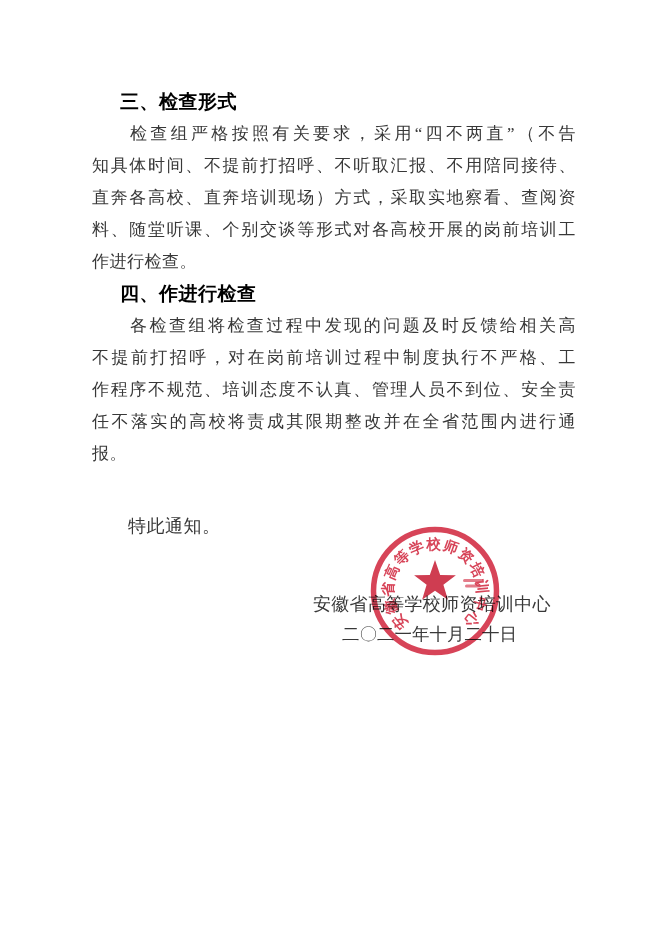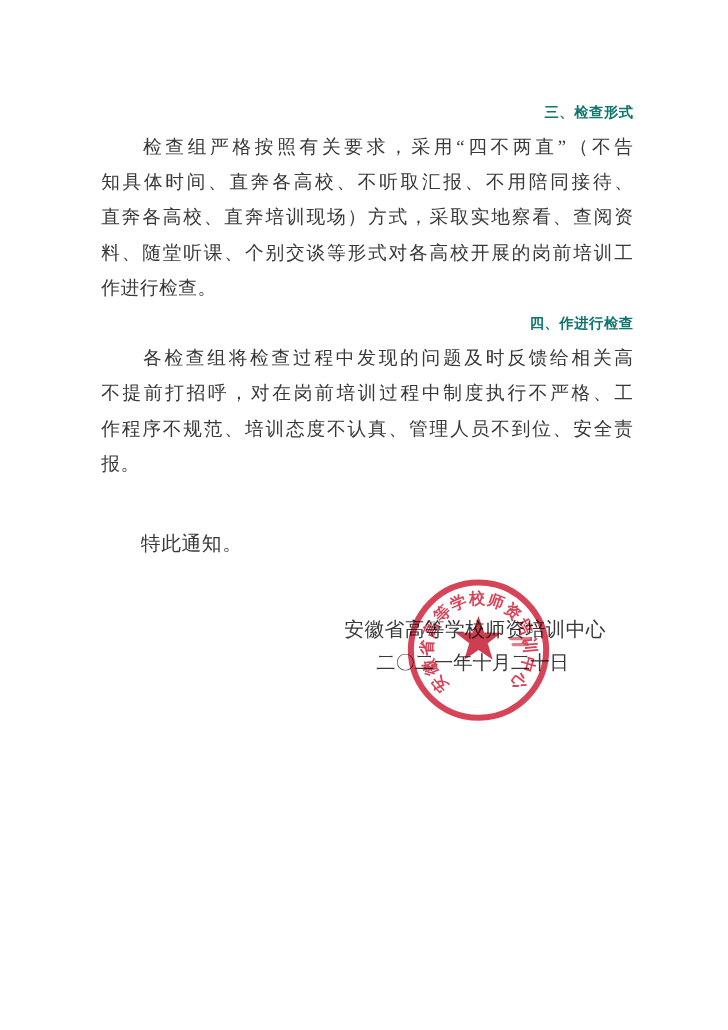--- a/index.html
+++ b/index.html
@@ -25,27 +25,26 @@
     letter-spacing: 0.5px;
     white-space: nowrap;
   }
   .line.justify {
     white-space: normal;
     text-align: justify;
     text-align-last: justify;
   }
   .line.first { text-indent: 38px; }
   .heading {
-    font-size: 13px;
+    font-size: 19px;
     line-height: 32px;
     font-weight: bold;
-    color: #0f766e;
+    color: #000000;
     text-indent: 28px;
     letter-spacing: 0.5px;
-    text-align: right;
   }
   .closing {
     margin-top: 40px;
     font-size: 18px;
     line-height: 32px;
     text-indent: 36px;
     letter-spacing: 0.5px;
   }
   .signer {
     margin-top: 47px;
@@ -80,29 +79,30 @@
   }
 </style>
 </head>
 <body>
 
 <div class="page">
   <div class="content">
 
     <div class="heading">三、检查形式</div>
     <div class="line justify first">检查组严格按照有关要求，采用“四不两直”（不告</div>
-    <div class="line justify">知具体时间、直奔各高校、不听取汇报、不用陪同接待、</div>
+    <div class="line justify">知具体时间、不提前打招呼、不听取汇报、不用陪同接待、</div>
     <div class="line justify">直奔各高校、直奔培训现场）方式，采取实地察看、查阅资</div>
     <div class="line justify">料、随堂听课、个别交谈等形式对各高校开展的岗前培训工</div>
     <div class="line">作进行检查。</div>
 
     <div class="heading">四、作进行检查</div>
     <div class="line justify first">各检查组将检查过程中发现的问题及时反馈给相关高</div>
     <div class="line justify">不提前打招呼，对在岗前培训过程中制度执行不严格、工</div>
     <div class="line justify">作程序不规范、培训态度不认真、管理人员不到位、安全责</div>
+    <div class="line justify">任不落实的高校将责成其限期整改并在全省范围内进行通</div>
     <div class="line">报。</div>
 
     <div class="closing">特此通知。</div>
 
     <div class="signer">安徽省高等学校师资培训中心</div>
     <div class="date">二〇二一年十月二十日</div>
   </div>
 
   <div class="seal">
     <svg viewBox="0 0 140 140" xmlns="http://www.w3.org/2000/svg">

